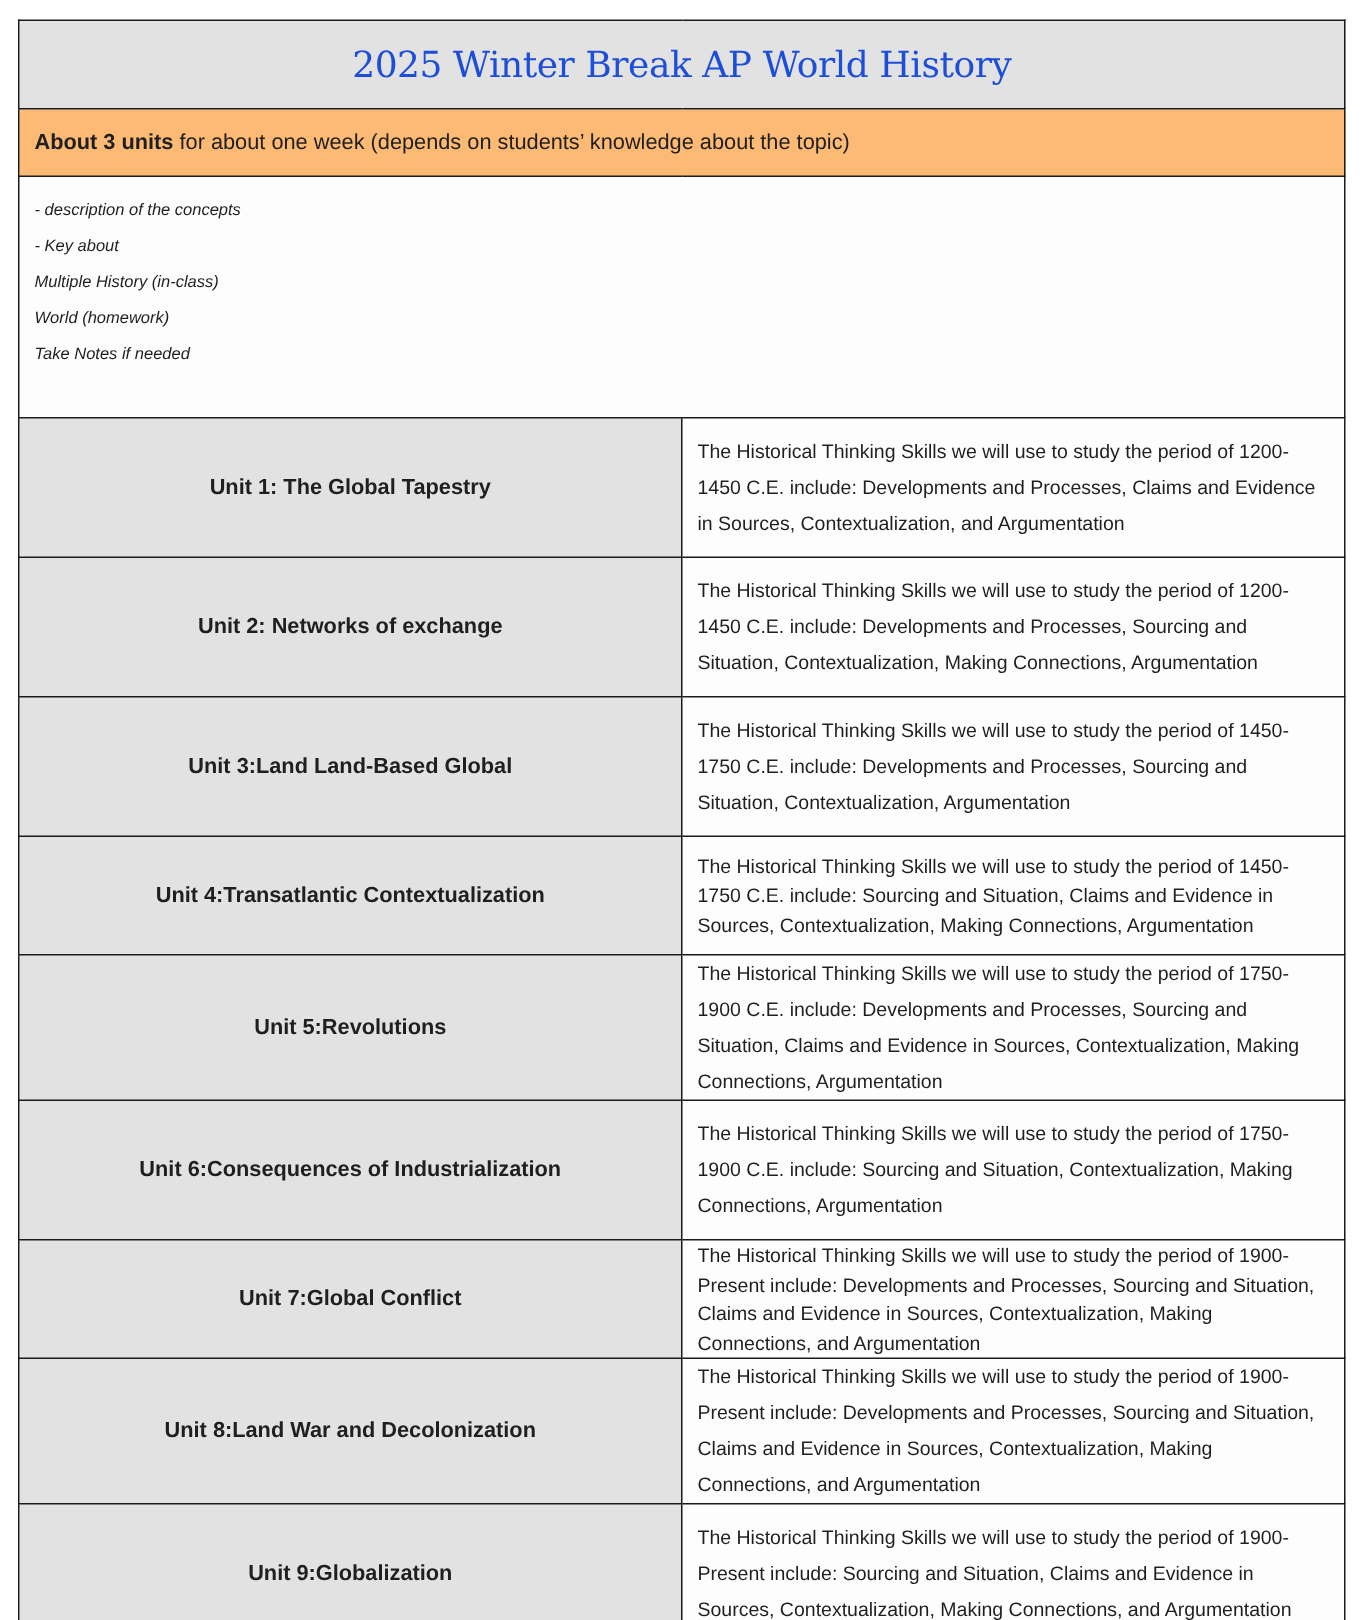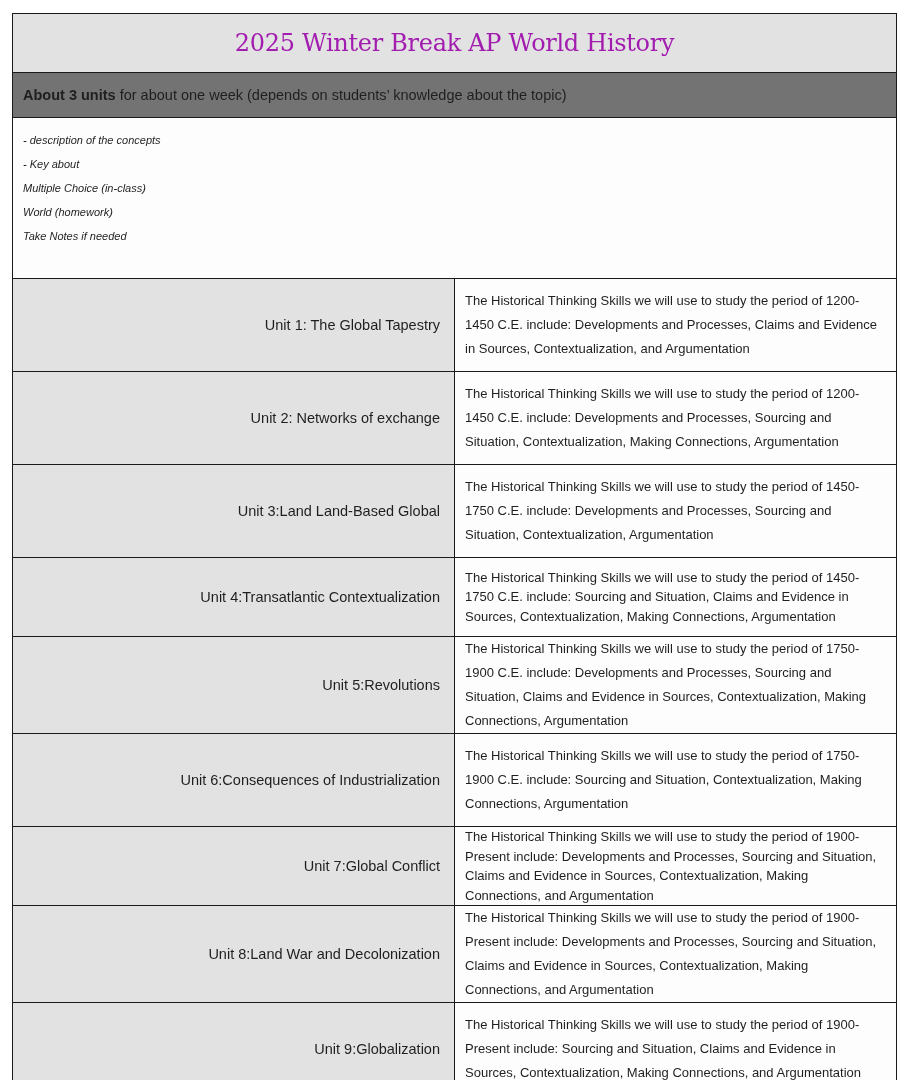--- a/index.html
+++ b/index.html
@@ -4,48 +4,48 @@
 <style>
   html, body { margin: 0; padding: 0; background: #ffffff; }
   body { width: 914px; height: 1080px; position: relative; font-family: "Liberation Sans", sans-serif; color: #1f1f1f; }
   .doc-table {
     position: absolute; left: 12px; top: 13px; width: 885px;
     border-collapse: collapse; table-layout: fixed;
   }
   .doc-table td { border: 1.5px solid #1a1a1a; padding: 0; }
   .title-cell {
     height: 58px; background: #e2e2e2; text-align: center;
-    font-family: "DejaVu Serif", "Liberation Serif", serif; font-size: 24px; color: #a21caf;
+    font-family: "DejaVu Serif", "Liberation Serif", serif; font-size: 24px; color: #1d4ed8;
     letter-spacing: -0.3px;
   }
-  .info-cell { height: 44px; background: #737373; padding-left: 10px !important; font-size: 14.5px; }
+  .info-cell { height: 44px; background: #fdba74; padding-left: 10px !important; font-size: 14.5px; }
   .info-cell b { font-weight: bold; }
   .notes-cell { height: 140px; background: #fdfdfd; padding: 10px 10px 10px 10px !important; font-size: 11px; line-height: 24px; vertical-align: top; font-style: italic; }
-  .unit-name { background: #e2e2e2; text-align: right; font-weight: normal; font-size: 14.5px; line-height: 24px; padding: 0 14px !important; width: 270px; }
+  .unit-name { background: #e2e2e2; text-align: center; font-weight: bold; font-size: 14.5px; line-height: 24px; padding: 0 14px !important; width: 270px; }
   .unit-desc { background: #fdfdfd; font-size: 13px; line-height: 24px; padding: 0 14px 0 10px !important; }
   .unit-desc.tight { line-height: 19.5px; }
   .row-93 td { height: 92px; }
   .row-79 td { height: 78px; }
 </style>
 </head>
 <body>
 
 <table class="doc-table">
   <tbody>
       <tr>
     <td colspan="2" class="title-cell">2025 Winter Break AP World History</td>
   </tr>
   <tr>
     <td colspan="2" class="info-cell"><b>About 3 units</b><span> for about one week (depends on students’ knowledge about the topic)</span></td>
   </tr>
   <tr>
     <td colspan="2" class="notes-cell">
       <div>- description of the concepts</div>
       <div>- Key about</div>
-      <div>Multiple Choice (in-class)</div>
+      <div>Multiple History (in-class)</div>
       <div>World (homework)</div>
       <div>Take Notes if needed</div>
     </td>
   </tr>
   <tr class="row-93">
     <td class="unit-name">Unit 1: The Global Tapestry</td>
     <td class="unit-desc">The Historical Thinking Skills we will use to study the period of 1200-1450 C.E. include: Developments and Processes, Claims and Evidence in Sources, Contextualization, and Argumentation</td>
   </tr>
   <tr class="row-93">
     <td class="unit-name">Unit 2: Networks of exchange</td>

